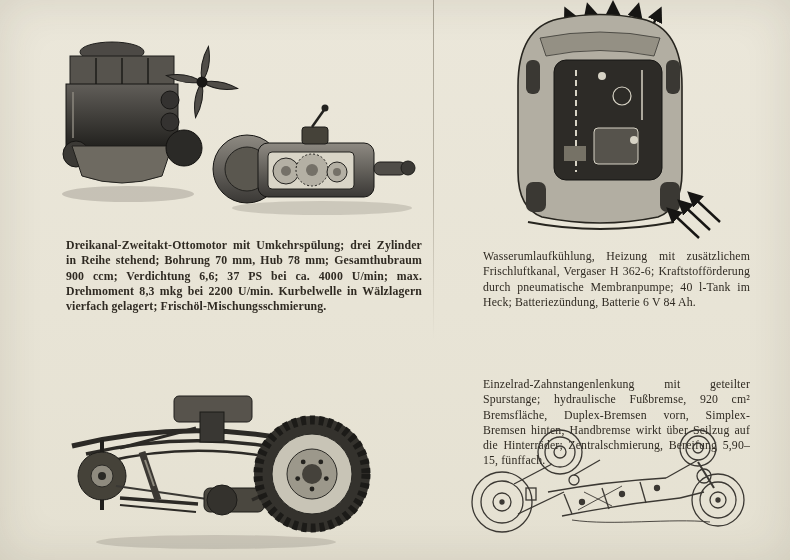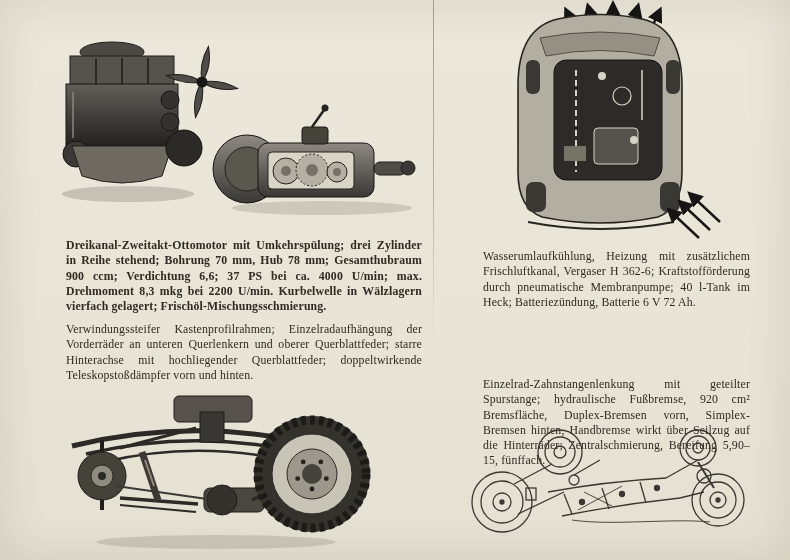--- a/index.html
+++ b/index.html
@@ -90,21 +90,20 @@
         <path d="M262,101 L274,84" stroke="#23221f" stroke-width="2.5" fill="none"></path>
         <circle cx="275" cy="82" r="3.5" fill="#23221f"></circle>
         <rect x="324" y="136" width="32" height="13" rx="6" fill="#504d48" stroke="#1e1d1a"></rect>
         <circle cx="358" cy="142" r="7" fill="#3b3935" stroke="#1e1d1a"></circle>
       </g>
     </svg>
   </figure>
 
   <p class="para para-engine">Dreikanal-Zweitakt-Ottomotor mit Umkehrspülung; drei Zylinder in Reihe stehend; Bohrung 70 mm, Hub 78 mm; Gesamthubraum 900 ccm; Verdichtung 6,6; 37 PS bei ca. 4000 U/min; max. Drehmoment 8,3 mkg bei 2200 U/min. Kurbelwelle in Wälzlagern vierfach gelagert; Frischöl-Mischungsschmierung.</p>
 
-  <p class="para para-frame">Verwindungssteifer Kastenprofilrahmen; Einzelradaufhängung der Vorderräder an unteren Querlenkern und oberer Querblattfeder; starre Hinterachse mit hochliegender Querblattfeder; doppeltwirkende Teleskopstoßdämpfer vorn und hinten.</p>
 
   <figure class="fig-suspension">
     <svg viewBox="0 0 332 172" aria-hidden="true">
       <g>
         <ellipse cx="170" cy="160" rx="120" ry="7" fill="rgba(40,36,30,0.14)"></ellipse>
         <rect x="128" y="14" width="78" height="26" rx="5" fill="#57534c" stroke="#201f1c"></rect>
         <path d="M26,64 Q166,30 304,72" stroke="#2c2a26" stroke-width="5" fill="none"></path>
         <path d="M40,72 Q166,42 292,80" stroke="#2c2a26" stroke-width="3.5" fill="none"></path>
         <path d="M58,80 Q166,54 278,88" stroke="#2c2a26" stroke-width="2.5" fill="none"></path>
         <rect x="154" y="30" width="24" height="30" fill="#393733" stroke="#1d1c19"></rect>
@@ -171,21 +170,21 @@
         <path d="M46,222 Q118,236 192,222" fill="none" stroke="#27251f" stroke-width="2.2"></path>
       </g>
       <g stroke="#161513" stroke-width="2.4">
         <line x1="238" y1="222" x2="208" y2="194" marker-end="url(#arr)"></line>
         <line x1="228" y1="230" x2="198" y2="202" marker-end="url(#arr)"></line>
         <line x1="217" y1="238" x2="187" y2="210" marker-end="url(#arr)"></line>
       </g>
     </svg>
   </figure>
 
-  <p class="para para-cooling">Wasserumlaufkühlung, Heizung mit zusätzlichem Frischluftkanal, Vergaser H 362-6; Kraftstofförderung durch pneumatische Membranpumpe; 40 l-Tank im Heck; Batteriezündung, Batterie 6 V 72 Ah.</p>
+  <p class="para para-cooling">Wasserumlaufkühlung, Heizung mit zusätzlichem Frischluftkanal, Vergaser H 362-6; Kraftstofförderung durch pneumatische Membranpumpe; 40 l-Tank im Heck; Batteriezündung, Batterie 6 V 84 Ah.</p>
 
   <p class="para para-brakes">Einzelrad-Zahnstangenlenkung mit geteilter Spurstange; hydraulische Fußbremse, 920 cm² Bremsfläche, Duplex-Bremsen vorn, Simplex-Bremsen hinten, Handbremse wirkt über Seilzug auf die Hinterräder; Zentralschmierung, Bereifung 5,90–15, fünffach.</p>
 
   <figure class="fig-chassis">
     <svg viewBox="0 0 298 152" aria-hidden="true">
       <g fill="none" stroke="#3b3833" stroke-width="1.3">
         <circle cx="50" cy="100" r="30"></circle>
           <circle cx="50" cy="100" r="21"></circle>
           <circle cx="50" cy="100" r="9"></circle>
         <circle cx="50" cy="100" r="2" fill="#3b3833"></circle>

